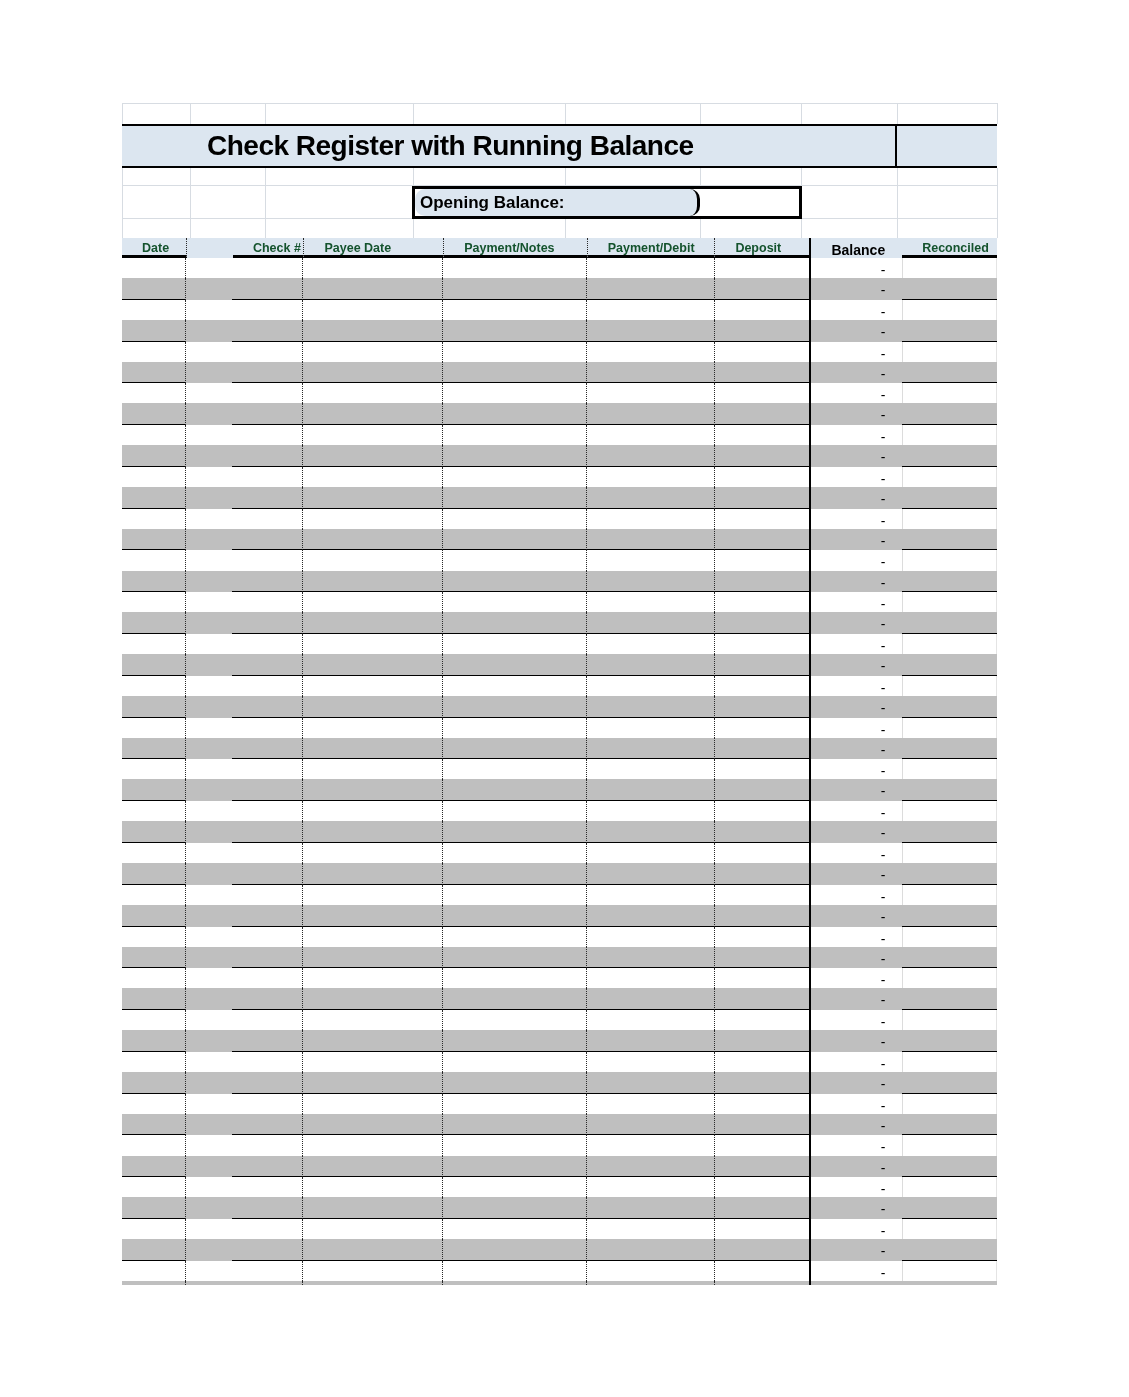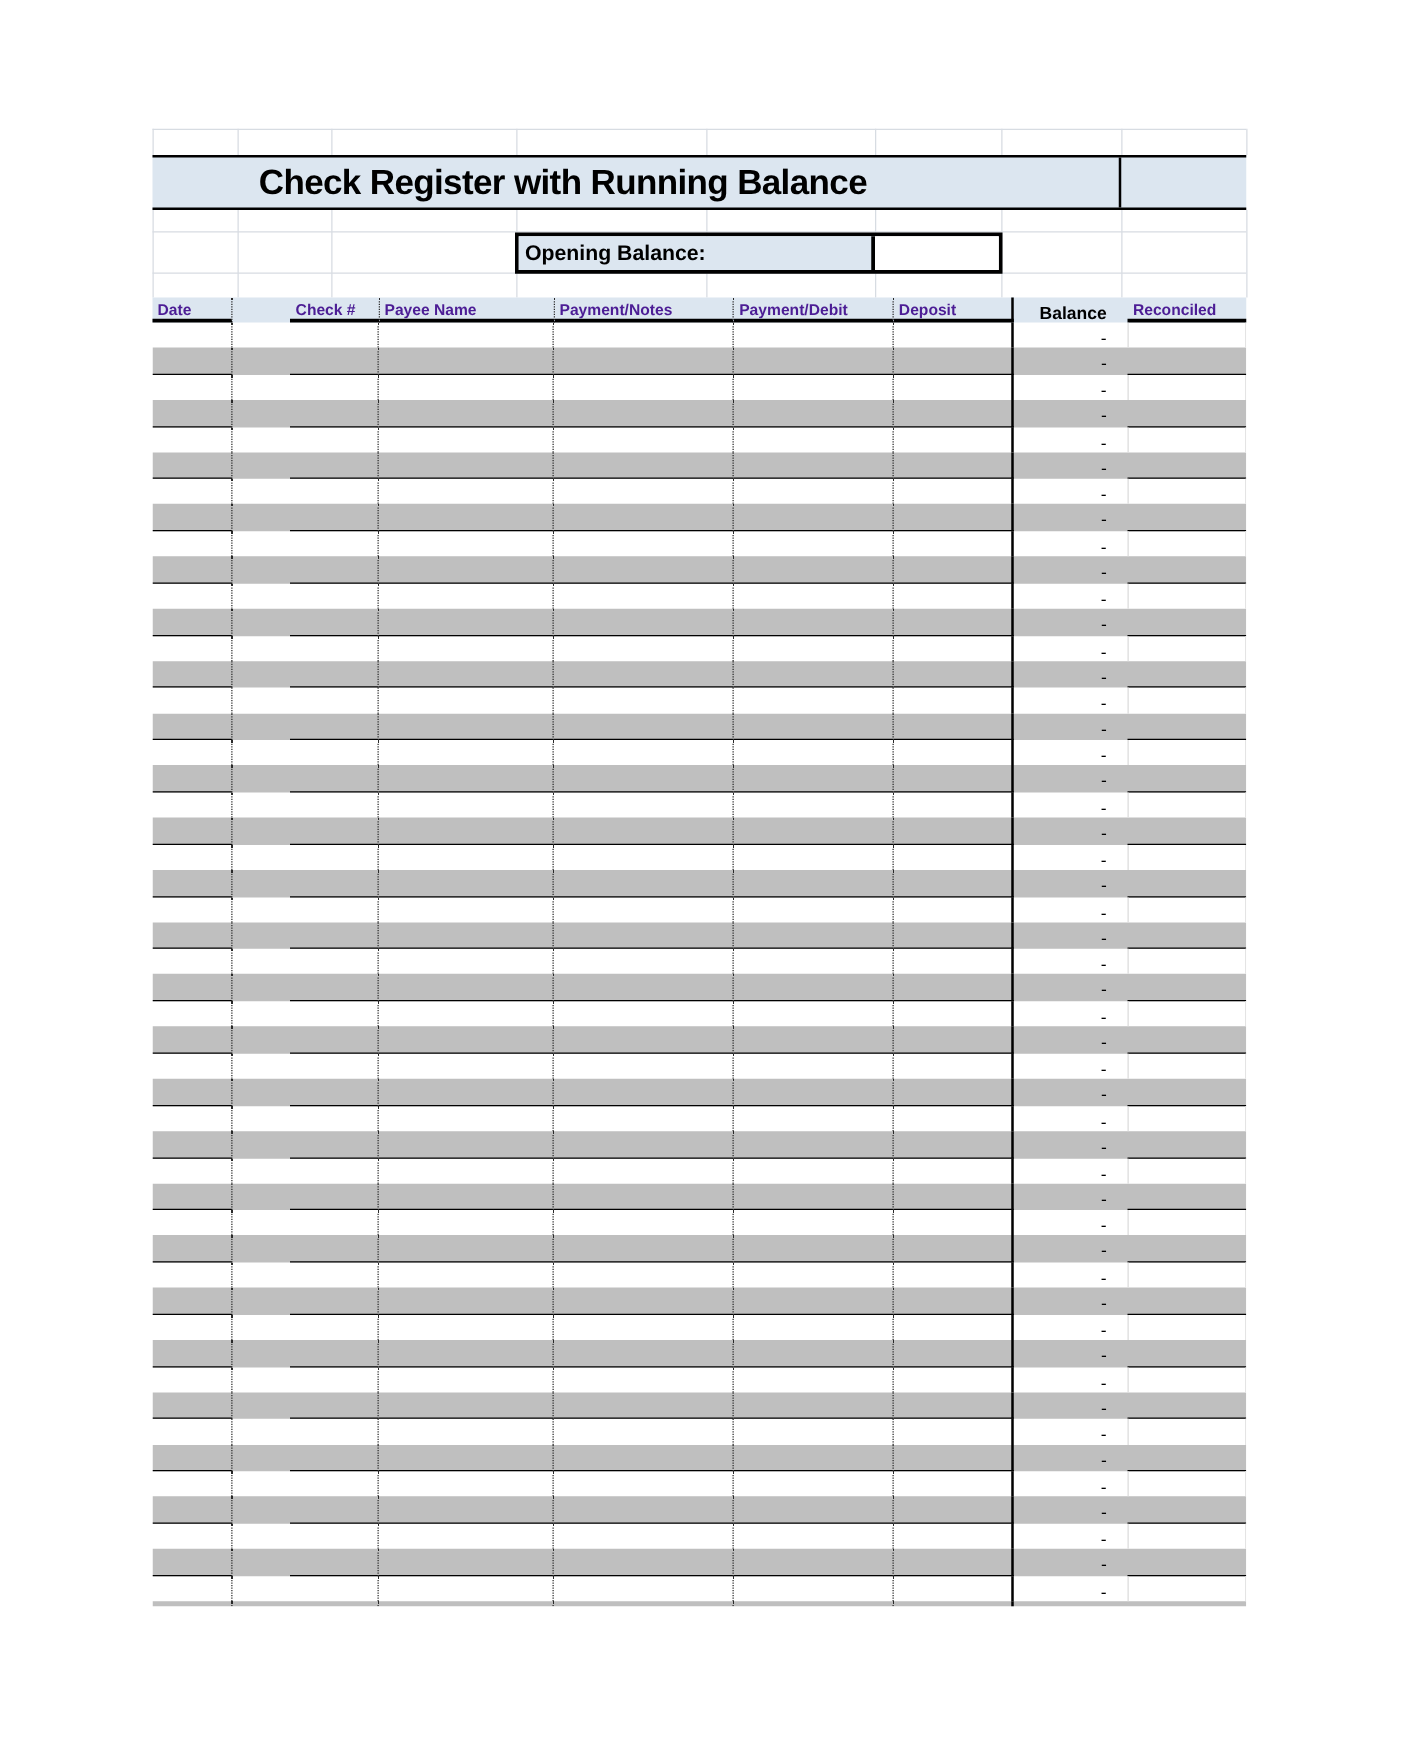--- a/index.html
+++ b/index.html
@@ -25,31 +25,32 @@
   
   .ob-box {
     position:absolute; left:412px; top:186px; width:390px; height:33px;
     box-sizing:border-box; border:3px solid #000; display:flex;
   }
   .ob-label {
     width:285px; box-sizing:border-box; background:#dce6f0;
     border-right:3px solid #000; display:flex; align-items:center;
     padding-left:5px; font-size:17px; font-weight:bold; color:#000;
     white-space:nowrap;
+    border-radius:10px;
   }
   .ob-value { flex:1; background:#ffffff; }
 
   
   .header-row {
     position:absolute; left:122px; top:238px; width:875px; height:20px;
     display:flex; background:#dce6f0;
   }
   .hcell {
-    box-sizing:border-box; height:100%; padding:3px 0 0 4px;
-    font-size:12.5px; font-weight:bold; color:#4c1d95; white-space:nowrap;
+    box-sizing:border-box; height:100%; padding:3px 0 0 20px;
+    font-size:12.5px; font-weight:bold; color:#14532d; white-space:nowrap;
     overflow:hidden;
   }
   .hcell.underline { border-bottom:3px solid #000; }
 
   
   .rows {
     position:absolute; left:122px; top:258px; width:875px; height:1027px;
     overflow:hidden;
   }
   .row { display:flex; width:875px; height:20.1px; }
@@ -103,21 +104,21 @@
   </div>
 
   <div class="ob-box">
     <div class="ob-label">Opening Balance:</div>
     <div class="ob-value"></div>
   </div>
 
   <div class="header-row" id="header-row">
       <div class="hcell c0 underline">Date</div>
       <div class="hcell c1 underline">Check #</div>
-      <div class="hcell c2 underline">Payee Name</div>
+      <div class="hcell c2 underline">Payee Date</div>
       <div class="hcell c3 underline">Payment/Notes</div>
       <div class="hcell c4 underline">Payment/Debit</div>
       <div class="hcell c5 underline">Deposit</div>
       <div class="hcell c6">Balance</div>
       <div class="hcell c7 underline">Reconciled</div>
     </div>
 
   <div class="rows" id="rows">
       <div class="row">
         <div class="cell c0"></div>

